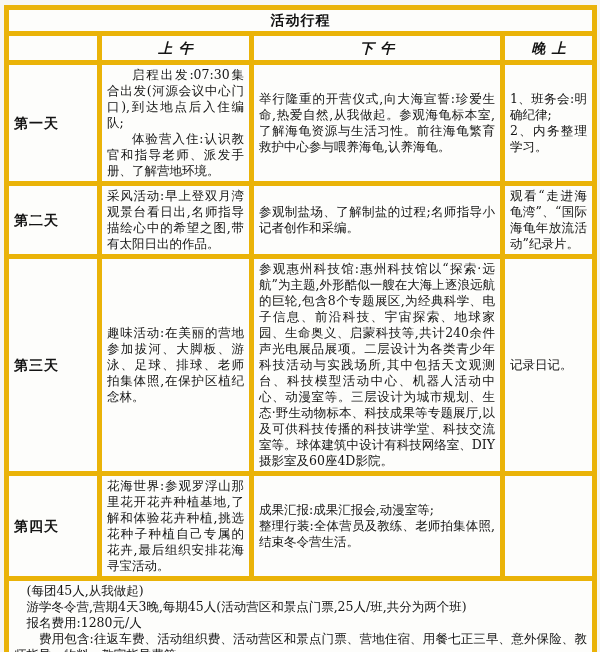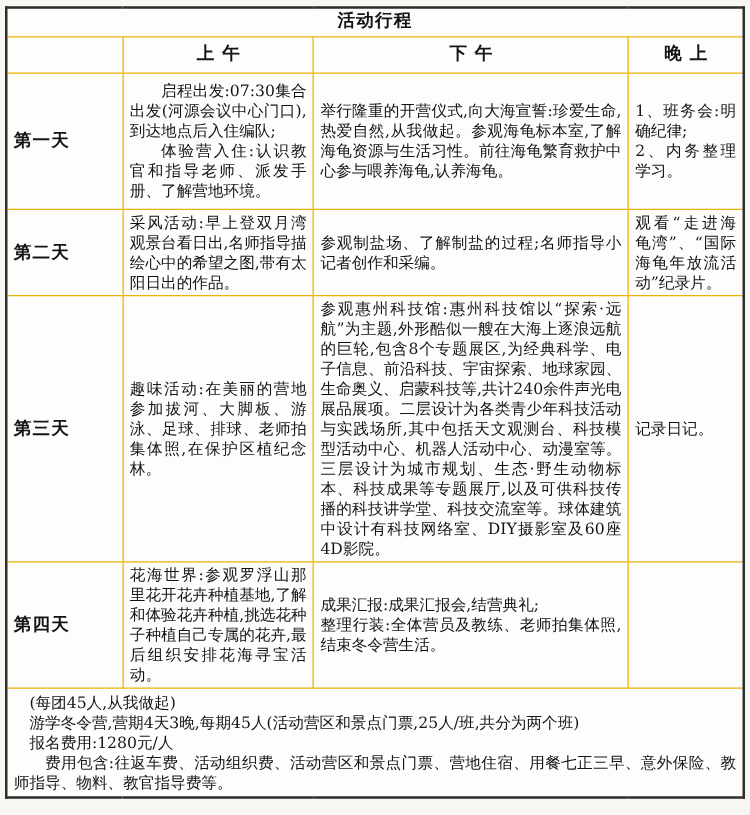--- a/index.html
+++ b/index.html
@@ -16,21 +16,21 @@
     background: #f7f6f2;
   }
   table.doc {
     width: 592px;
     border-collapse: collapse;
     table-layout: fixed;
     background: #fdfdfb;
     border: 2px solid #2d2d2d;
   }
   td {
-    border: 1px solid #eab308;
+    border: 5px solid #eab308;
     padding: 2px 5px;
     vertical-align: middle;
     font-family: "DejaVu Serif", serif;
     font-size: 12.5px;
     line-height: 16px;
     color: #141414;
     text-align: justify;
     overflow: hidden;
   }
   .heading {
@@ -38,20 +38,21 @@
     font-weight: bold;
     font-size: 14px;
     text-align: center;
     line-height: 17px;
     letter-spacing: 1px;
     padding: 2px;
   }
   .col-head {
     letter-spacing: 0.45em;
     text-indent: 0.45em;
+    font-style: italic;
   }
   .day-label {
     font-family: "DejaVu Sans", sans-serif;
     font-weight: bold;
     font-size: 14px;
     text-align: left;
     letter-spacing: 1px;
   }
   p { margin: 0; padding: 0; }
   .ind1 { text-indent: 1em; }
@@ -130,21 +131,21 @@
         <p>记录日记。</p>
       </td>
     </tr>
 
     <tr class="r-day4">
       <td class="day-label">第四天</td>
       <td>
         <p>花海世界:参观罗浮山那里花开花卉种植基地,了解和体验花卉种植,挑选花种子种植自己专属的花卉,最后组织安排花海寻宝活动。</p>
       </td>
       <td>
-        <p>成果汇报:成果汇报会,结营典礼;</p>
+        <p>成果汇报:成果汇报会,动漫室等;</p>
         <p>整理行装:全体营员及教练、老师拍集体照,结束冬令营生活。</p>
       </td>
       <td>
         <p></p>
       </td>
     </tr>
 
 
     <tr class="r-notes">
       <td colspan="4" class="notes-cell">

